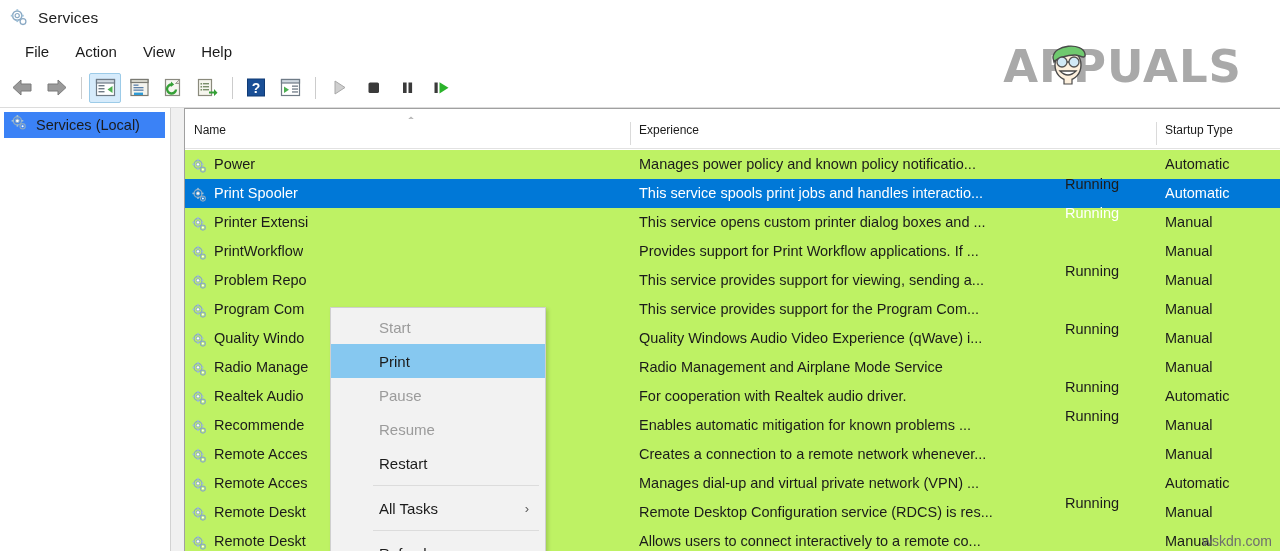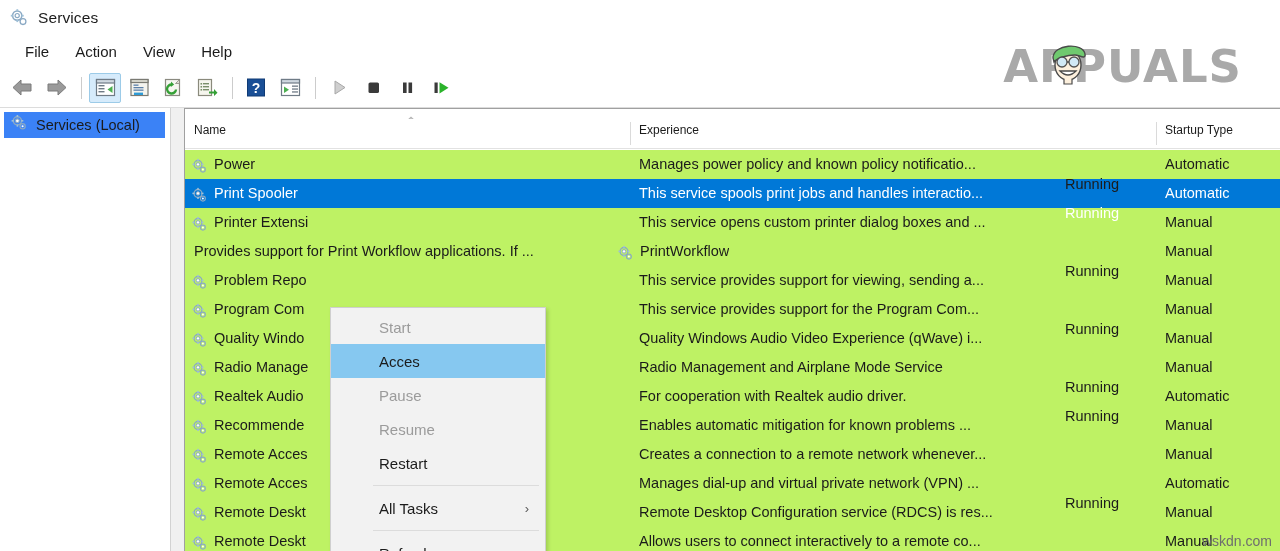--- a/index.html
+++ b/index.html
@@ -578,40 +578,40 @@
                   </g>
   <circle cx="11.9" cy="11.6" r="1" fill="#ffffff"></circle>
 </svg></span>
               <span class="nm">Printer Extensi</span>
             </div>
             <div class="cell c-desc">This service opens custom printer dialog boxes and ...</div>
             <div class="cell c-status"></div>
             <div class="cell c-start">Manual</div>
           </div>
           <div class="row">
+            <div class="cell name c-name">
+              <span class="svc-gear"><svg viewBox="0 0 17 17" width="17" height="17">
+  <g fill="none" stroke="#8aa9c4" stroke-width="1.35">
+                    <circle cx="7" cy="6.4" r="3.9"></circle>
+                  </g>
+  <circle cx="7" cy="6.4" r="1.75" fill="#ffffff" stroke="#8aa9c4" stroke-width="1"></circle>
+  <g fill="#9fc0d8">
+    <rect x="6.25" y="0.9" width="1.5" height="2"></rect>
+    <rect x="6.25" y="10" width="1.5" height="2"></rect>
+    <rect x="1.4" y="5.65" width="2" height="1.5"></rect>
+    <rect x="10.5" y="5.65" width="2" height="1.5"></rect>
+  </g>
+  <g fill="none" stroke="#8aa9c4" stroke-width="1.15">
+                    <circle cx="11.9" cy="11.6" r="2.45"></circle>
+                  </g>
+  <circle cx="11.9" cy="11.6" r="1" fill="#ffffff"></circle>
+</svg></span>
+              <span class="nm">PrintWorkflow</span>
+            </div>
             <div class="cell c-desc">Provides support for Print Workflow applications. If ...</div>
-            <div class="cell name c-name">
-              <span class="svc-gear"><svg viewBox="0 0 17 17" width="17" height="17">
-  <g fill="none" stroke="#8aa9c4" stroke-width="1.35">
-                    <circle cx="7" cy="6.4" r="3.9"></circle>
-                  </g>
-  <circle cx="7" cy="6.4" r="1.75" fill="#ffffff" stroke="#8aa9c4" stroke-width="1"></circle>
-  <g fill="#9fc0d8">
-    <rect x="6.25" y="0.9" width="1.5" height="2"></rect>
-    <rect x="6.25" y="10" width="1.5" height="2"></rect>
-    <rect x="1.4" y="5.65" width="2" height="1.5"></rect>
-    <rect x="10.5" y="5.65" width="2" height="1.5"></rect>
-  </g>
-  <g fill="none" stroke="#8aa9c4" stroke-width="1.15">
-                    <circle cx="11.9" cy="11.6" r="2.45"></circle>
-                  </g>
-  <circle cx="11.9" cy="11.6" r="1" fill="#ffffff"></circle>
-</svg></span>
-              <span class="nm">PrintWorkflow</span>
-            </div>
             <div class="cell c-status">Running</div>
             <div class="cell c-start">Manual</div>
           </div>
           <div class="row">
             <div class="cell name c-name">
               <span class="svc-gear"><svg viewBox="0 0 17 17" width="17" height="17">
   <g fill="none" stroke="#8aa9c4" stroke-width="1.35">
                     <circle cx="7" cy="6.4" r="3.9"></circle>
                   </g>
   <circle cx="7" cy="6.4" r="1.75" fill="#ffffff" stroke="#8aa9c4" stroke-width="1"></circle>
@@ -849,21 +849,21 @@
             <div class="cell c-start">Manual</div>
           </div>
         </div>
     </div>
 
     <div class="ctx" id="ctx-menu">
         <div class="ctx-item disabled">
           <span>Start</span>
         </div>
         <div class="ctx-item highlight">
-          <span>Acces</span>
+          <span>Print</span>
         </div>
         <div class="ctx-item disabled">
           <span>Pause</span>
         </div>
         <div class="ctx-item disabled">
           <span>Resume</span>
         </div>
         <div class="ctx-item">
           <span>Restart</span>
         </div>

